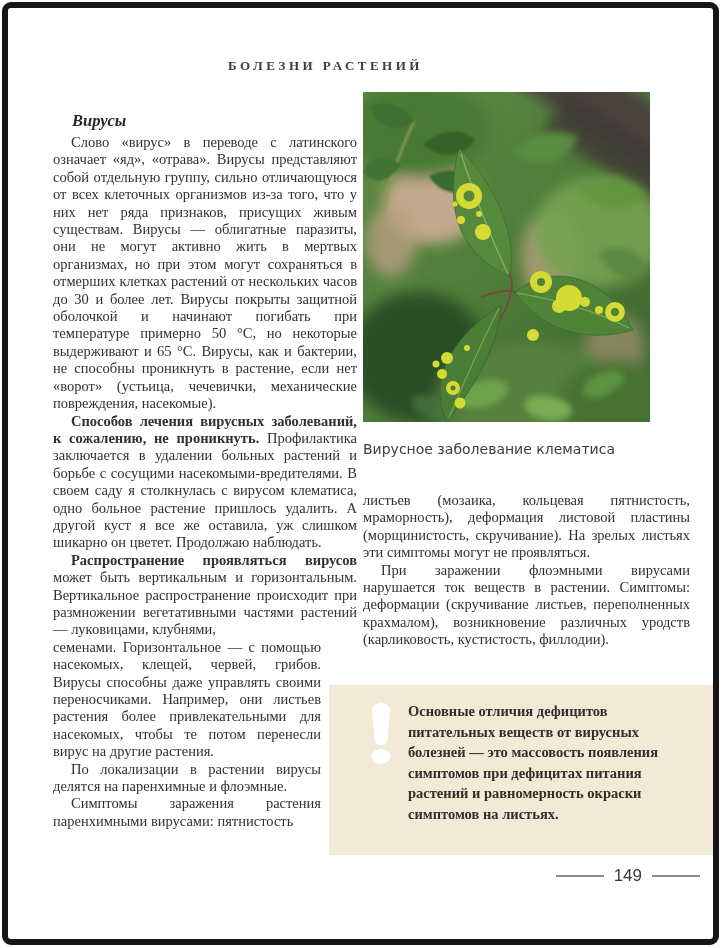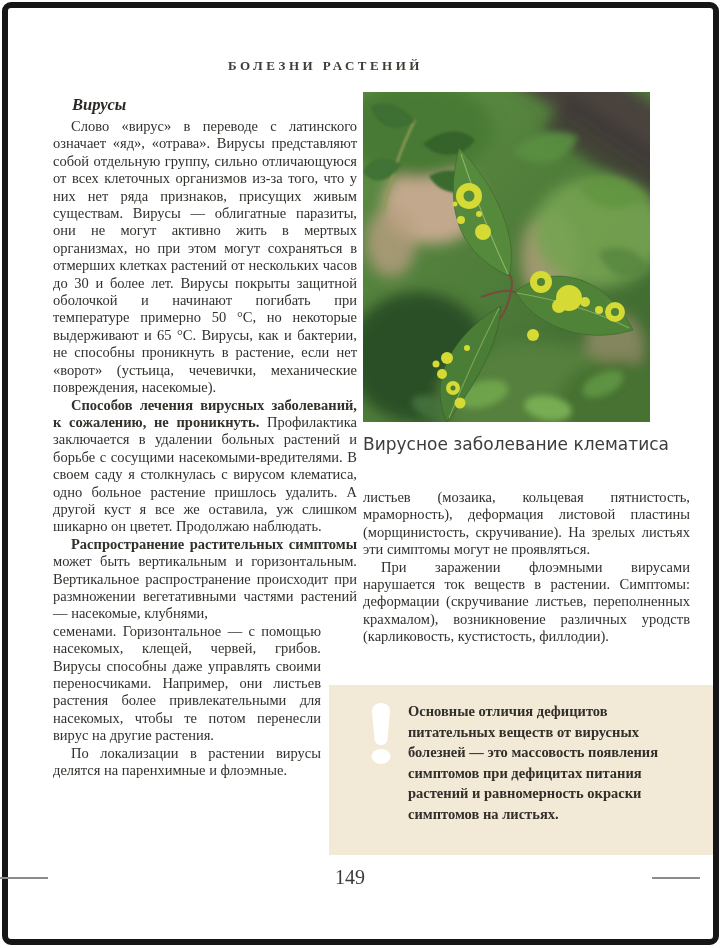--- a/index.html
+++ b/index.html
@@ -11,68 +11,69 @@
     position:absolute;left:2px;top:2px;right:3px;bottom:3px;
     border:6px solid #161616;border-radius:9px;background:#ffffff;
   }
   .header-title{
     position:absolute;top:58px;left:0;width:651px;text-align:center;
     font-size:13px;font-weight:600;letter-spacing:3.5px;color:#413c35;
   }
   .left-col{position:absolute;left:53px;top:94px;width:304px;}
   .section-heading{
     font-style:italic;font-weight:bold;font-size:16.5px;line-height:21px;
-    margin:0 0 3px 19px;color:#2c2925;
+    margin:16px 0 3px 19px;color:#2c2925;
   }
   .body-p{
     margin:0;font-size:14.5px;line-height:17.4px;text-align:justify;
     text-indent:18px;color:#33302c;
   }
   .body-p b{font-weight:bold;}
   .noindent{text-indent:0;}
   .lower-block{width:268px;}
   .right-col{position:absolute;left:363px;top:92px;width:327px;}
   .photo{width:287px;height:330px;display:block;background:#4f7d3a;}
   .photo-caption{
-    margin:12px 0 0 0;font-family:"DejaVu Sans", sans-serif;
-    font-size:17px;color:#3c3c3c;
+    margin:19px 0 0 0;font-family:"DejaVu Sans", sans-serif;
+    font-size:14px;color:#3c3c3c;
   }
   .right-paragraphs{margin-top:35px;}
   .callout-box{
     position:absolute;left:329px;top:685px;width:384px;height:170px;
     background:#f2e9d7;box-sizing:border-box;display:flex;
     padding:16px 46px 16px 41px;
   }
   .callout-icon{flex:none;width:22px;height:62px;margin-right:16px;margin-top:2px;}
   .callout-text{
     font-weight:bold;font-size:14.5px;line-height:20.6px;color:#322e29;
     text-align:left;
   }
   .footer{
     position:absolute;top:866px;left:0;width:700px;display:flex;
-    align-items:center;justify-content:space-between;gap:10px;
-    font-family:Liberation Serif, serif;font-size:20px;color:#3a3a3a;
+    align-items:center;justify-content:flex-end;gap:10px;
+    font-family:Liberation Sans, sans-serif;font-size:17px;color:#3a3a3a;
   }
   .footer-rule{width:48px;height:2px;background:#8c8c8c;}
 </style>
 </head>
 <body>
 
 <div class="page-frame"></div>
 
 <div class="header-title">БОЛЕЗНИ РАСТЕНИЙ</div>
 
 <div class="left-col">
   <p class="section-heading">Вирусы</p>
   <p class="body-p"><b></b><span>Слово «вирус» в переводе с латинского означает «яд», «отрава». Вирусы представляют собой отдельную группу, сильно отличающуюся от всех клеточных организмов из-за того, что у них нет ряда признаков, присущих живым существам. Вирусы — облигатные паразиты, они не могут активно жить в мертвых организмах, но при этом могут сохраняться в отмерших клетках растений от нескольких часов до 30 и более лет. Вирусы покрыты защитной оболочкой и начинают погибать при температуре примерно 50 °C, но некоторые выдерживают и 65 °C. Вирусы, как и бактерии, не способны проникнуть в растение, если нет «ворот» (устьица, чечевички, механические повреждения, насекомые).</span></p>
   <p class="body-p"><b>Способов лечения вирусных заболеваний, к сожалению, не проникнуть.</b><span> Профилактика заключается в удалении больных растений и борьбе с сосущими насекомыми-вредителями. В своем саду я столкнулась с вирусом клематиса, одно больное растение пришлось удалить. А другой куст я все же оставила, уж слишком шикарно он цветет. Продолжаю наблюдать.</span></p>
-  <p class="body-p"><b>Распространение растительных симптомы</b><span> может быть вертикальным и горизонтальным. Вертикальное распространение происходит при размножении вегетативными частями растений — насекомые, клубнями,</span></p>
+  <p class="body-p"><b>Распространение проявляться вирусов</b><span> может быть вертикальным и горизонтальным. Вертикальное распространение происходит при размножении вегетативными частями растений — луковицами, клубнями,</span></p>
   <div class="lower-block">
     <p class="body-p noindent"><span>семенами. Горизонтальное — с помощью насекомых, клещей, червей, грибов. Вирусы способны даже управлять своими переносчиками. Например, они листьев растения более привлекательными для насекомых, чтобы те потом перенесли вирус на другие растения.</span></p>
     <p class="body-p"><span>По локализации в растении вирусы делятся на паренхимные и флоэмные.</span></p>
+    <p class="body-p"><span>Симптомы заражения растения паренхимными вирусами: пятнистость</span></p>
   </div>
 </div>
 
 <div class="right-col">
   <svg class="photo" viewBox="0 0 287 330" xmlns="http://www.w3.org/2000/svg">
     <defs>
       <linearGradient id="gBase" x1="0" y1="0" x2="1" y2="1">
         <stop offset="0" stop-color="#5f8e44"></stop>
         <stop offset="0.5" stop-color="#4f7d3a"></stop>
         <stop offset="1" stop-color="#3c652e"></stop>

